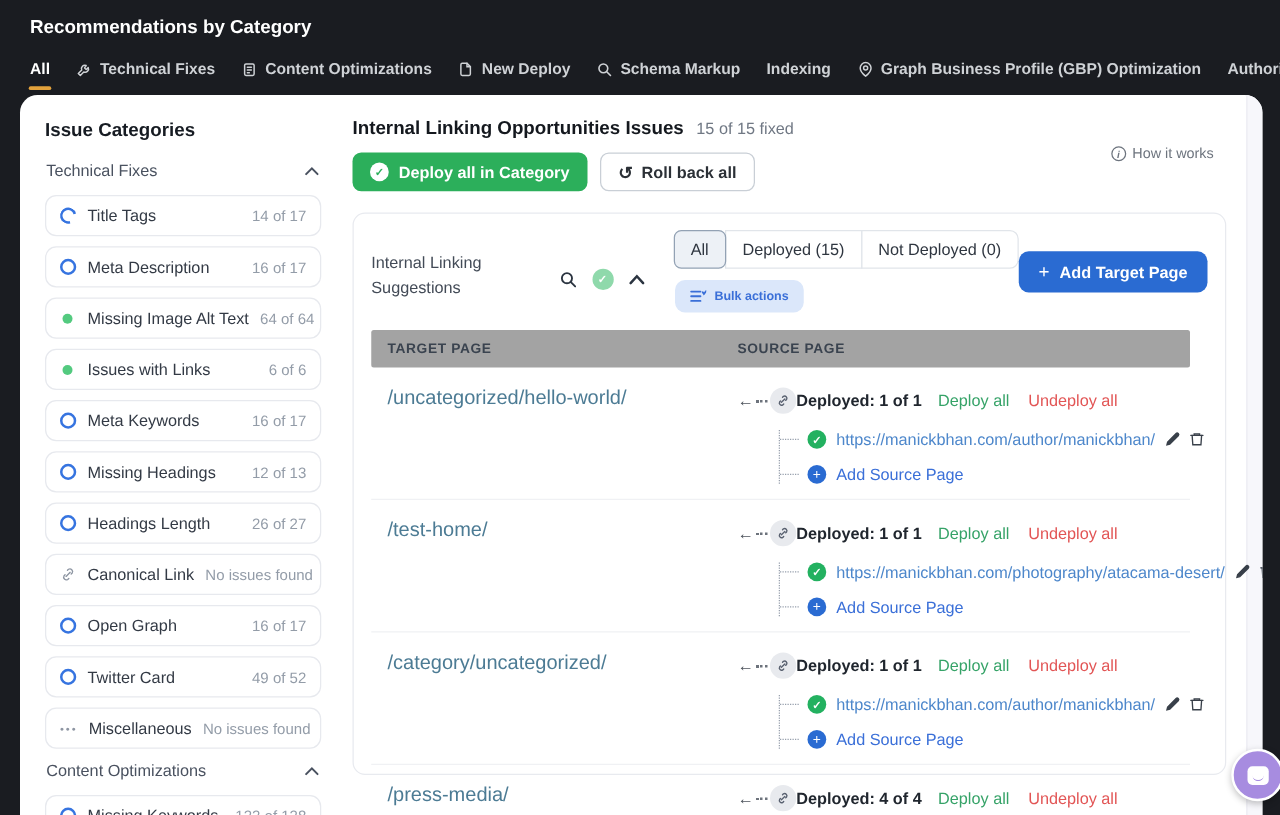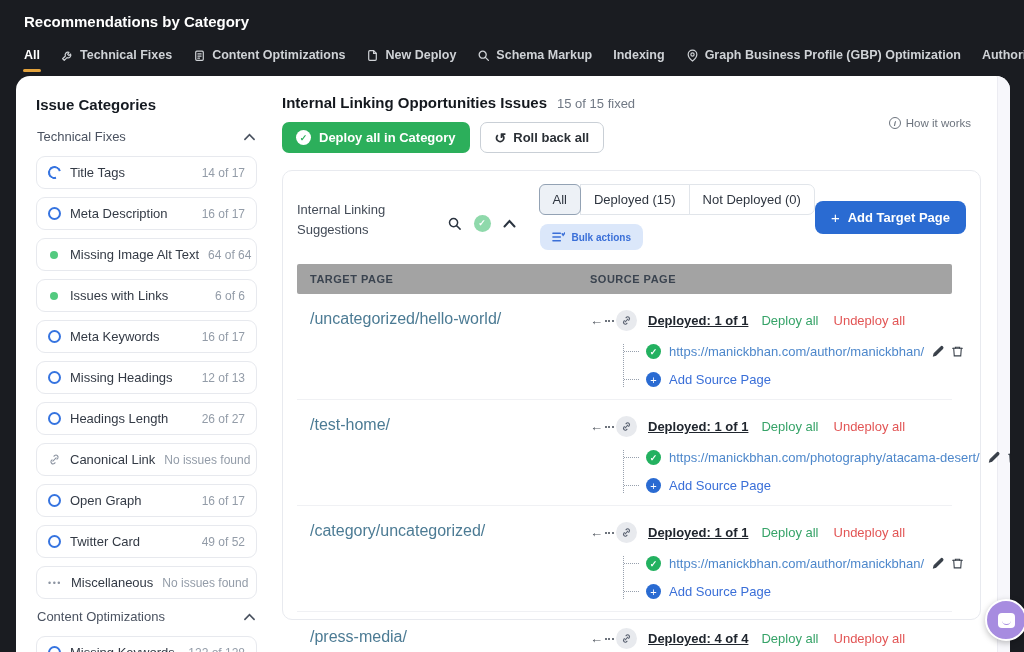--- a/index.html
+++ b/index.html
@@ -79,21 +79,21 @@
   
   .table { margin-top:14px; width:calc(100% - 14px); }
   .thead { display:grid; grid-template-columns:280px 1fr; background:#a3a3a3; padding:9px 13px; font-size:11px; font-weight:700; letter-spacing:.5px; color:#3a434f; border-radius:2px; }
   .trow { display:grid; grid-template-columns:280px 1fr; padding:16px 13px 12px 13px; border-bottom:1px solid #f0f1f4; }
   .target { font-size:16px; color:#4c7b94; text-decoration:none; cursor:pointer; align-self:start; }
   .dep-line { display:flex; align-items:center; font-size:13px; }
   .dash-arrow { color:#4e545d; font-size:13px; display:flex; align-items:center; }
   .dash-arrow .dots { display:inline-block; width:9px; border-top:2px dotted #6d737c; margin-left:2px; }
   .chain { width:21px; height:21px; background:#e8eaee; border-radius:50%; display:flex; align-items:center; justify-content:center; margin-left:2px; }
   .chain svg { width:11px; height:11px; stroke:#596170; }
-  .dep-status { font-weight:700; color:#20262e; margin-left:11px; white-space:nowrap;text-decoration:underline; }
+  .dep-status { font-weight:700; color:#20262e; white-space:nowrap; }
   .deploy-all { color:#36a368; margin-left:13px; cursor:pointer; text-decoration:none; }
   .undeploy-all { color:#e25555; margin-left:15px; cursor:pointer; text-decoration:none; }
   .tree { margin:3px 0 0 33px; border-left:1.6px dotted #97a0ad; }
   .src-line { display:flex; align-items:center; margin-top:13px; font-size:13px; }
   .src-line::before { content:""; width:15px; border-top:1.6px dotted #97a0ad; margin-right:7px; flex-shrink:0; }
   .check-c { width:15px; height:15px; background:#23b160; border-radius:50%; color:#fff; font-size:9px; font-weight:bold; display:flex; align-items:center; justify-content:center; margin-right:8px; flex-shrink:0; }
   .src-url { color:#4d87cb; text-decoration:none; cursor:pointer; margin-right:8px; white-space:nowrap; }
   .act-ic { cursor:pointer; margin-right:6px; }
   .act-ic svg { width:13px; height:13px; stroke:#39404a; }
   .plus-c { width:15px; height:15px; background:#2a6bd2; border-radius:50%; color:#fff; font-size:11px; display:flex; align-items:center; justify-content:center; margin-right:8px; flex-shrink:0; }

